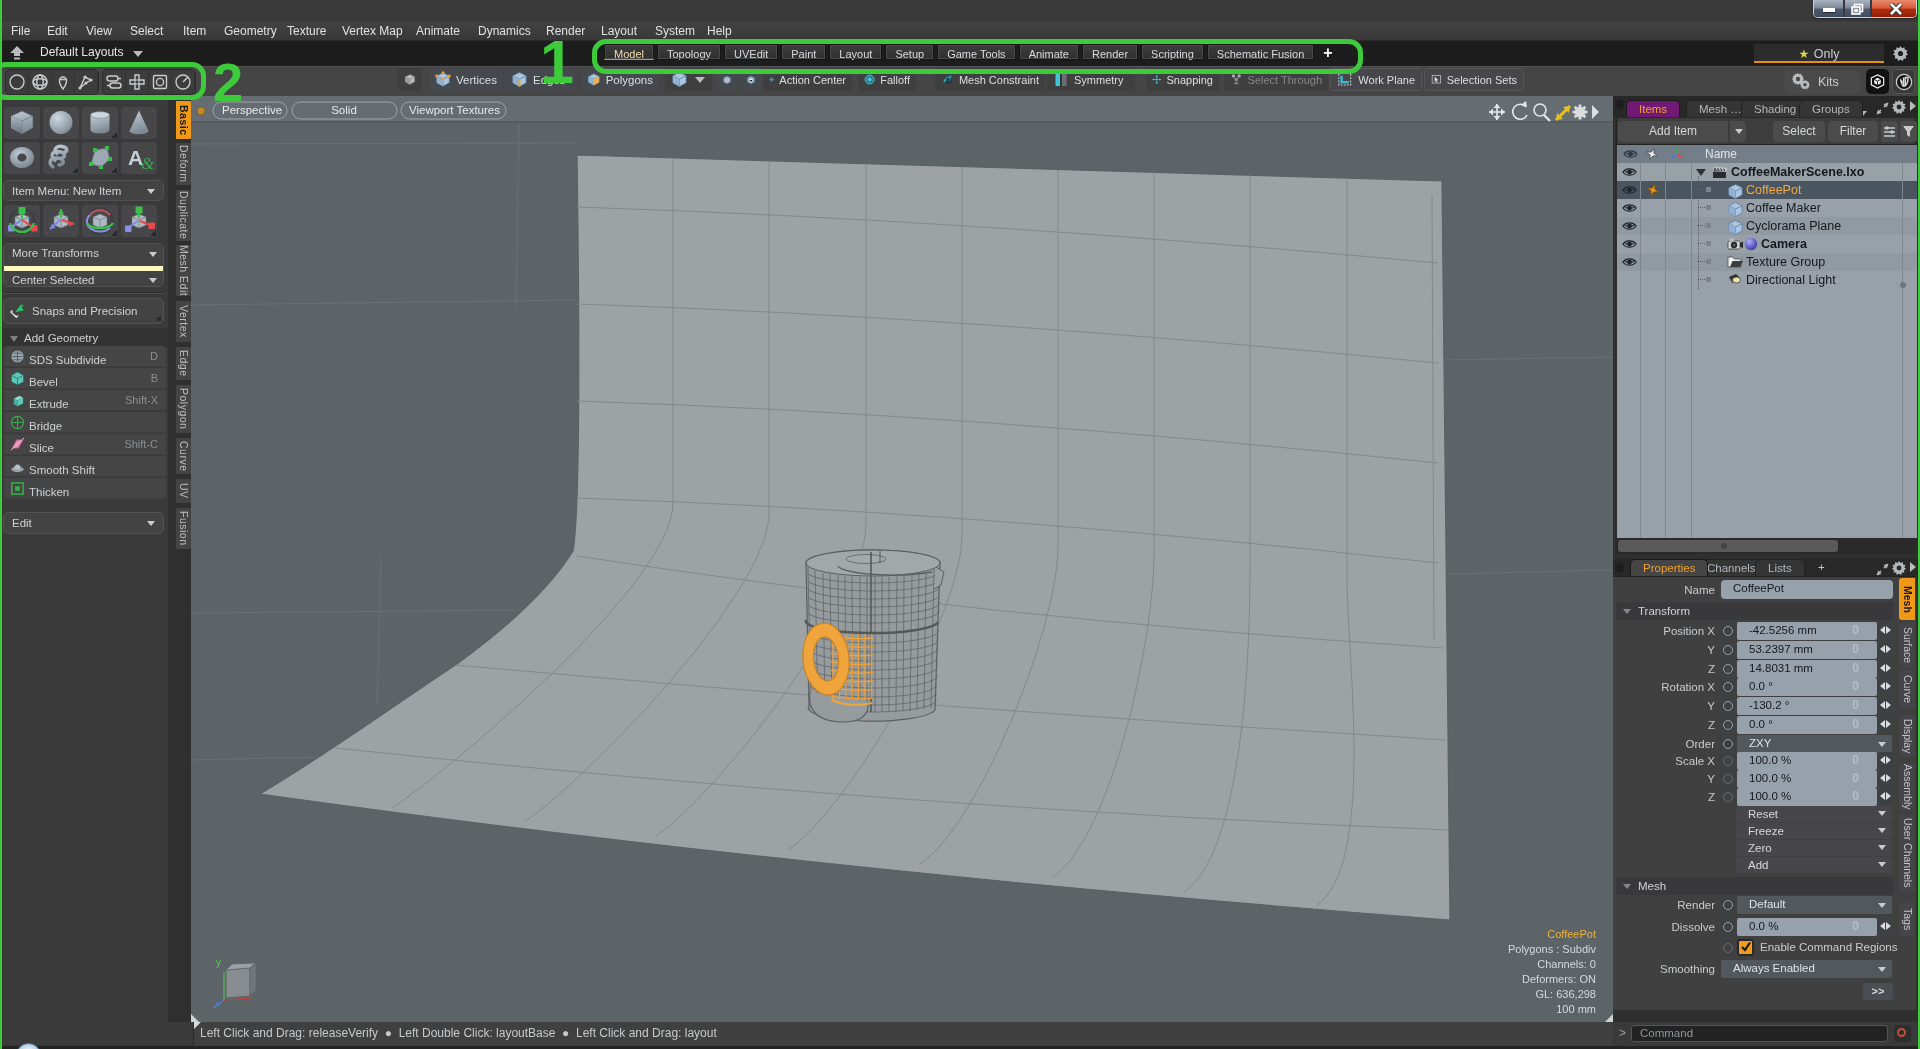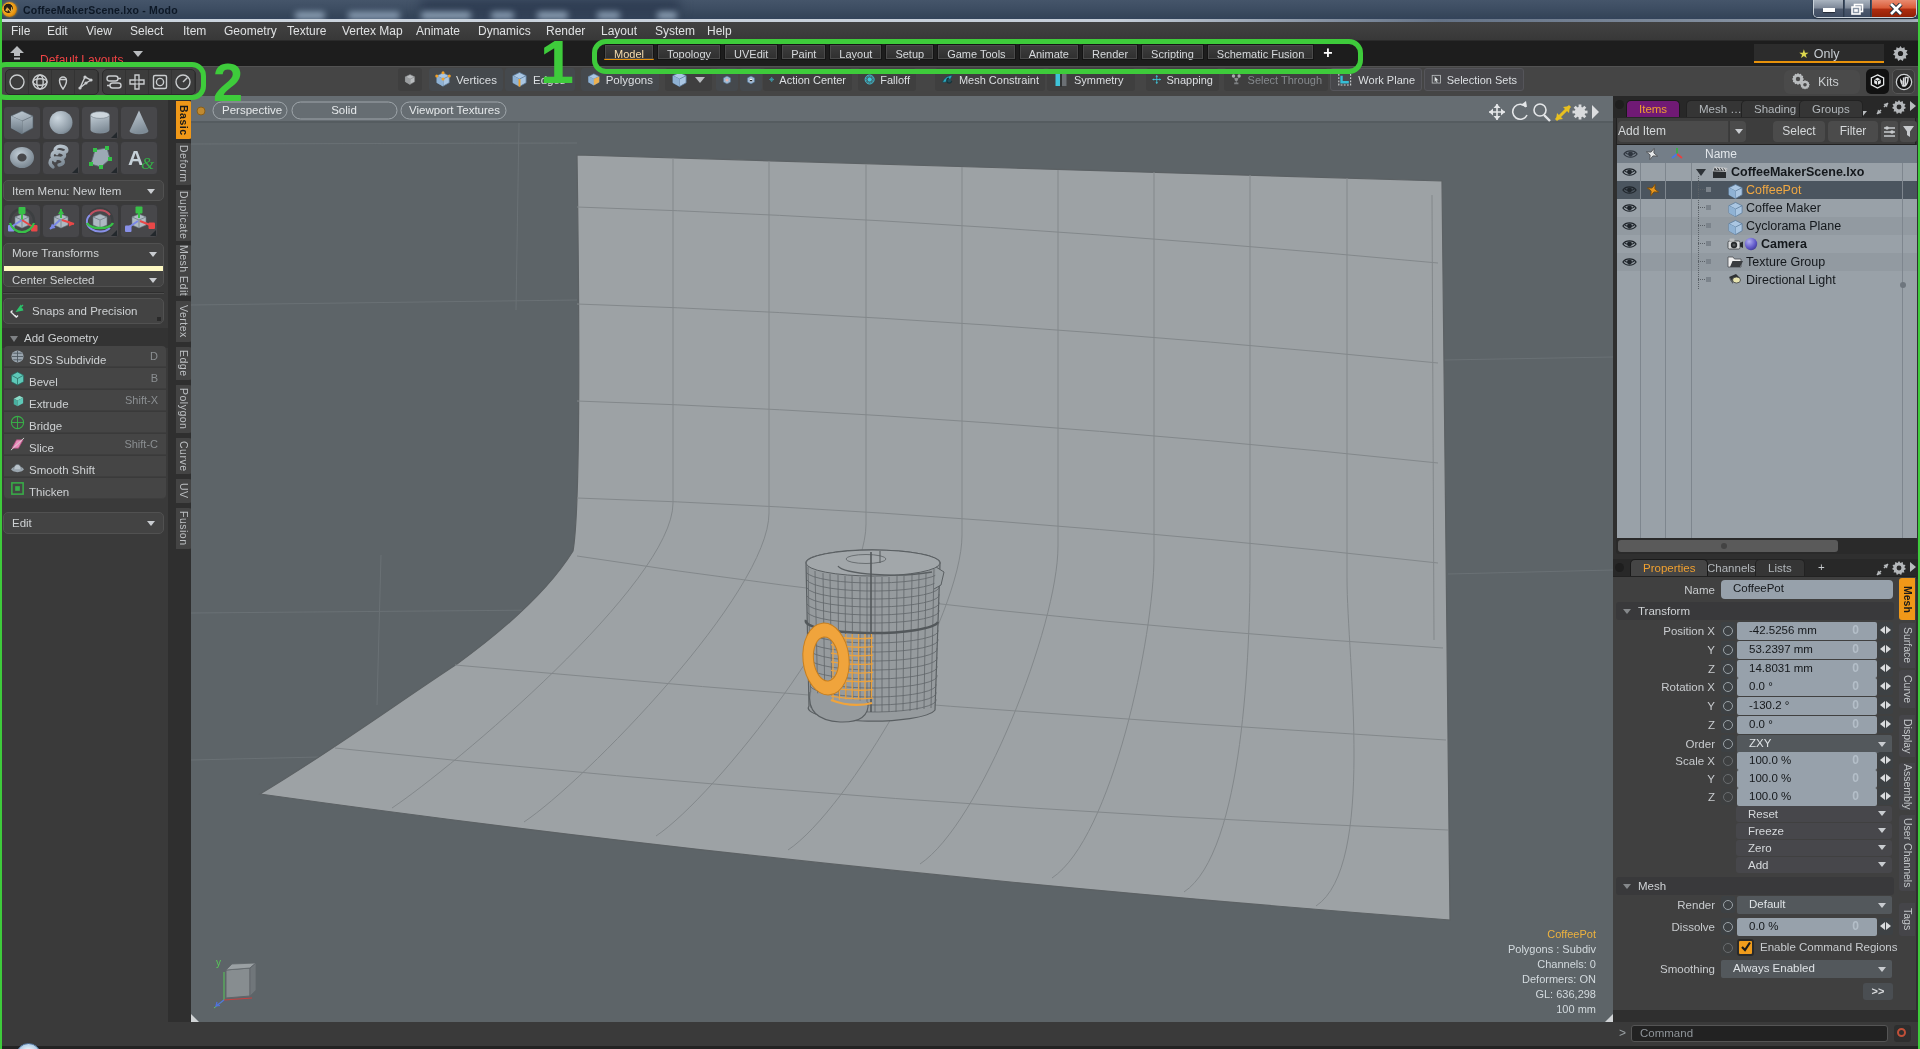--- a/index.html
+++ b/index.html
@@ -26,36 +26,20 @@
 .pdrop{position:absolute;background:#53585c;border-radius:2px;color:#dfe3e6;font-size:11.5px;line-height:17px;padding-left:12px}
 .pbtn{position:absolute;left:1736px;width:156px;height:16px;background:#47474b;border-radius:3px;color:#d6d9dc;font-size:11.5px;line-height:16px;padding-left:12px}
 .dcar{position:absolute;right:6px;top:6px;width:0;height:0;border-left:4.5px solid transparent;border-right:4.5px solid transparent;border-top:5.5px solid #c9ccd0}
 .ghost0{position:absolute;right:18px;top:0;color:rgba(190,200,210,.75);font-weight:bold;font-size:12px}
 .irow{position:absolute;left:1617px;width:300px;height:18px;font-size:12.5px;color:#14181c}
 .gdigit{position:absolute;color:#3ecb3b;font-weight:bold;z-index:60;font-family:"Liberation Sans",sans-serif}
 .grect{position:absolute;border:5px solid #3ecb3b;border-radius:14px;z-index:60}
 </style></head><body>
 <div id="root">
 
-<div class="abs" style="left:0;top:0;width:1920px;height:22px;background:linear-gradient(180deg,#45556a 0%,#3d4d62 40%,#36465a 70%,#31415a 100%)">
- <div class="tb-blob" style="left:420px;top:0px;width:260px;height:14px;background:#2c3a50;filter:blur(6px)"></div>
- <div class="tb-blob" style="left:295px;top:12px;width:30px;height:7px;background:#93a7bc"></div>
- <div class="tb-blob" style="left:348px;top:12px;width:52px;height:7px;background:#8ea2b8"></div>
- <div class="tb-blob" style="left:421px;top:12px;width:50px;height:7px;background:#93a7bc"></div>
- <div class="tb-blob" style="left:491px;top:12px;width:23px;height:7px;background:#8ea2b8"></div>
- <div class="tb-blob" style="left:537px;top:12px;width:31px;height:7px;background:#93a7bc"></div>
- <div class="tb-blob" style="left:597px;top:12px;width:23px;height:7px;background:#8ea2b8"></div>
- <div class="tb-blob" style="left:657px;top:12px;width:20px;height:7px;background:#93a7bc"></div>
- <div class="abs" style="left:0;top:18.5px;width:1920px;height:3px;background:linear-gradient(90deg,rgba(213,221,230,.95) 0%,rgba(213,221,230,.9) 58%,rgba(150,162,178,.5) 75%,rgba(168,178,190,.75) 94%,rgba(185,194,204,.85) 100%)"></div>
- <div class="abs" style="left:2px;top:2px;width:15px;height:15px;border-radius:50%;background:radial-gradient(circle at 42% 42%,#2a2016 34%,#f0a41e 40%,#e89410 58%,#7a4a08 100%);box-shadow:0 0 3px rgba(240,180,60,.6)"></div>
- <svg class="abs" style="left:4px;top:4px" width="11" height="11" viewBox="0 0 11 11">
-        <path d="M2 7 C2 4 4 4 5 6 C6 8 8 8 8.5 5.5 M3.2 3.5 L3.2 7.5 M7.6 3.2 L7.6 7.2" stroke="#f5b63e" stroke-width="1.1" fill="none"></path>
-      </svg>
- <div class="abs" style="left:23px;top:4px;font-size:10.5px;color:#0d1826;font-weight:bold;letter-spacing:.2px">CoffeeMakerScene.lxo - Modo</div>
-</div>
 
 <div class="abs" style="left:1813px;top:0;width:104px;height:18px;border:1px solid #c9d2da;border-top:none;border-radius:0 0 5px 5px;overflow:hidden;box-shadow:0 1px 2px rgba(0,0,0,.4)">
   <div class="abs" style="left:0;top:0;width:30px;height:18px;background:linear-gradient(180deg,#aab4c0 0%,#7c8797 45%,#4e5a6e 50%,#3c4a60 100%);border-right:1px solid #2e3a4c"></div>
   <div class="abs" style="left:31px;top:0;width:26px;height:18px;background:linear-gradient(180deg,#aab4c0 0%,#7c8797 45%,#4e5a6e 50%,#3c4a60 100%);border-right:1px solid #2e3a4c"></div>
   <div class="abs" style="left:58px;top:0;width:46px;height:18px;background:linear-gradient(180deg,#e98b70 0%,#d95b38 45%,#b02d10 50%,#8c1f06 100%)"></div>
   <div class="abs" style="left:9px;top:8px;width:12px;height:3.5px;background:#fff;box-shadow:0 1px 1px rgba(0,0,0,.5)"></div>
   <svg class="abs" style="left:36px;top:2.5px" width="15" height="13" viewBox="0 0 15 13">
         <rect x="4.5" y="1.5" width="8" height="7" fill="none" stroke="#fff" stroke-width="1.6"></rect>
         <rect x="2" y="4" width="8" height="7" fill="#8a96a6" stroke="#fff" stroke-width="1.6"></rect>
         <rect x="4.2" y="6.2" width="3.6" height="2.6" fill="#fff"></rect>
@@ -80,21 +64,21 @@
       <div class="menu-it" style="left:601px">Layout</div>
       <div class="menu-it" style="left:655px">System</div>
       <div class="menu-it" style="left:707px">Help</div>
     </div>
 
 <div class="abs" style="left:0;top:41px;width:1920px;height:25px;background:#1d1d1d">
  <svg class="abs" style="left:9px;top:5px" width="16" height="14" viewBox="0 0 16 14">
         <path d="M8 0 L15 7 L11 7 L11 10 L5 10 L5 7 L1 7 Z" fill="#b9bcbf"></path>
         <rect x="5" y="11.5" width="6" height="2" fill="#b9bcbf"></rect>
       </svg>
- <div class="abs" style="left:40px;top:12px;font-size:12px;color:#ef4444">Default Layouts</div>
+ <div class="abs" style="left:40px;top:4px;font-size:12px;color:#e5e5e5">Default Layouts</div>
  <div class="caret abs" style="left:133px;top:10px"></div>
  <div class="ltab">
         <div class="t act">Model</div>
         <div class="t">Topology</div>
         <div class="t">UVEdit</div>
         <div class="t">Paint</div>
         <div class="t">Layout</div>
         <div class="t">Setup</div>
         <div class="t">Game Tools</div>
         <div class="t">Animate</div>
@@ -701,21 +685,21 @@
  <div class="abs" style="left:297px;top:466px">
         <div style="width:0;height:0;border-top:5px solid transparent;border-bottom:5px solid transparent;border-left:6px solid #b8bbbe"></div>
       </div>
 </div>
 <div class="abs" style="left:0;top:0;width:0;height:0;z-index:5">
 <div class="itab" style="left:1626px;background:#701a75;color:#f0a030;border-color:#1a1a1a;z-index:2">Items</div>
       <div class="itab" style="left:1686px">Mesh&nbsp;…</div>
       <div class="itab" style="left:1741px">Shading</div>
       <div class="itab" style="left:1799px">Groups</div>
 <div class="abs" style="left:1616px;top:118px;width:300px;height:27px;background:#3d3d3d;border:1px solid #222;border-top:none"></div>
-<div class="abs" style="left:1618px;top:121px;width:110px;height:21px;background:#4b4b4b;border-radius:4px 0 0 4px;color:#d5d8da;font-size:12px;text-align:left;line-height:21px">Add Item</div>
+<div class="abs" style="left:1618px;top:121px;width:110px;height:21px;background:#4b4b4b;border-radius:4px 0 0 4px;color:#d5d8da;font-size:12px;text-align:center;line-height:21px">Add Item</div>
 <div class="abs" style="left:1729px;top:121px;width:17px;height:21px;background:#4b4b4b;border-radius:0 4px 4px 0;border-left:1px solid #3a3a3a">
         <div class="dcar" style="top:8px;right:3px"></div>
       </div>
 <div class="abs" style="left:1773px;top:121px;width:52px;height:21px;background:#4b4b4b;border-radius:4px;color:#d5d8da;font-size:12px;text-align:center;line-height:21px">Select</div>
 <div class="abs" style="left:1828px;top:121px;width:50px;height:21px;background:#4b4b4b;border-radius:4px;color:#d5d8da;font-size:12px;text-align:center;line-height:21px">Filter</div>
 <div class="abs" style="left:1881px;top:121px;width:17px;height:21px;background:#4b4b4b;border-radius:3px"><svg width="15" height="15" viewBox="0 0 15 15" style="margin:3px 0 0 1px">
           <path d="M2 4 L13 4 M2 8 L13 8 M2 12 L13 12" stroke="#c8cbce" stroke-width="1.5"></path>
           <circle cx="5" cy="4" r="1.8" fill="#c8cbce"></circle>
           <circle cx="10" cy="8" r="1.8" fill="#c8cbce"></circle>
         </svg></div>
@@ -965,20 +949,24 @@
         </svg></div>
 <div class="abs" style="left:1760px;top:939px;font-size:11.5px;color:#c8cbce;line-height:17px;white-space:nowrap">Enable Command Regions</div>
       <div class="plabel" style="left:1600px;top:960px;width:115px">Smoothing</div>
       <div class="pdrop" style="left:1721px;top:960px;width:171px;height:18px">Always Enabled<div class="dcar" style="top:7px"></div></div>
       <div class="abs" style="left:1863px;top:983px;width:30px;height:17px;background:#4a4e52;border-radius:3px;color:#d8dadc;font-size:11px;font-weight:bold;text-align:center;line-height:16px">&gt;&gt;</div>
 </div>
 
 <div class="abs" style="left:0;top:1022px;width:1920px;height:27px;background:#3a3a3a">
  <div class="abs" style="left:0;top:24px;width:1920px;height:3px;background:#232323"></div>
  <div class="abs" style="left:16px;top:21px;width:25px;height:25px;border-radius:50%;background:radial-gradient(circle at 50% 40%,#ddeaf4 25%,#a6c6e2 60%,#7aa4cc 100%);border:1.5px solid #55779e"></div>
+ <div class="abs" style="left:193px;top:0;width:1420px;height:24px;background:#404040;border-left:1px solid #2a2a2a">
+   <div class="abs" style="left:0;top:0;width:0;height:0;border-top:7px solid #d8dadc;border-right:7px solid transparent"></div>
+   <div class="abs" style="left:6px;top:4px;font-size:12px;color:#c6c9cb">Left Click and Drag: releaseVerify &nbsp;●&nbsp; Left Double Click: layoutBase &nbsp;●&nbsp; Left Click and Drag: layout</div>
+ </div>
  <div class="abs" style="left:1613px;top:0;width:307px;height:24px;background:#3a3a3a">
    <div class="abs" style="left:6px;top:4px;color:#9aa0a4;font-size:12px">&gt;</div>
    <div class="abs" style="left:18px;top:3px;width:257px;height:17px;background:#222;border:1px solid #555;border-radius:3px;color:#8f959a;font-size:11.5px;line-height:15px;padding-left:8px">Command</div>
    <div class="abs" style="left:1281px;top:3px"></div>
    <div class="abs" style="left:281px;top:3px;width:17px;height:17px;border-radius:3px;background:#2e2e2e">
           <div style="position:absolute;left:2.5px;top:2.5px;width:9px;height:9px;border:2px solid #c05038;border-radius:50%"></div>
         </div>
  </div>
 </div>
 

